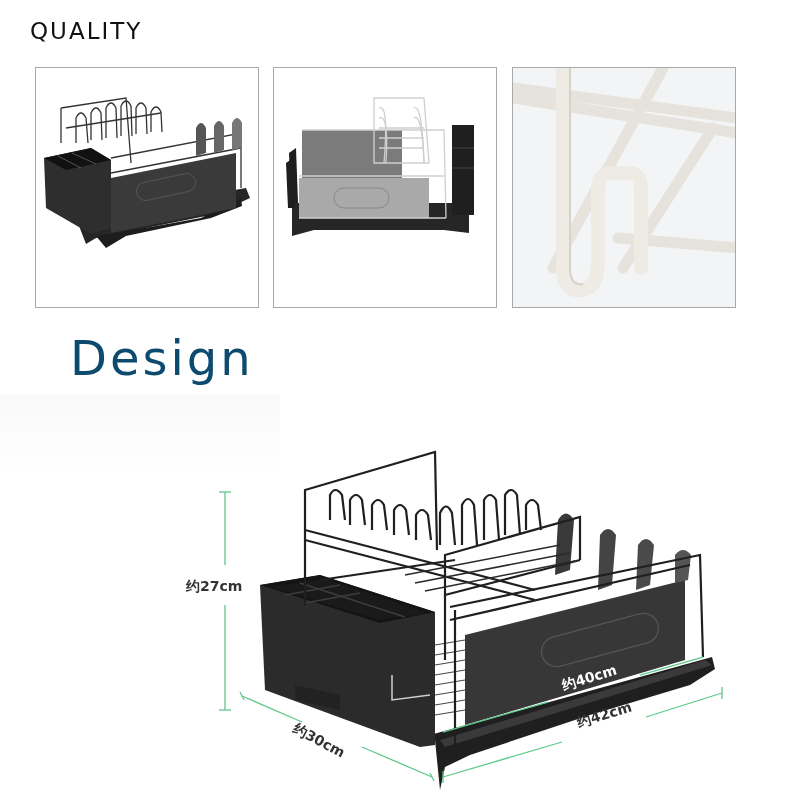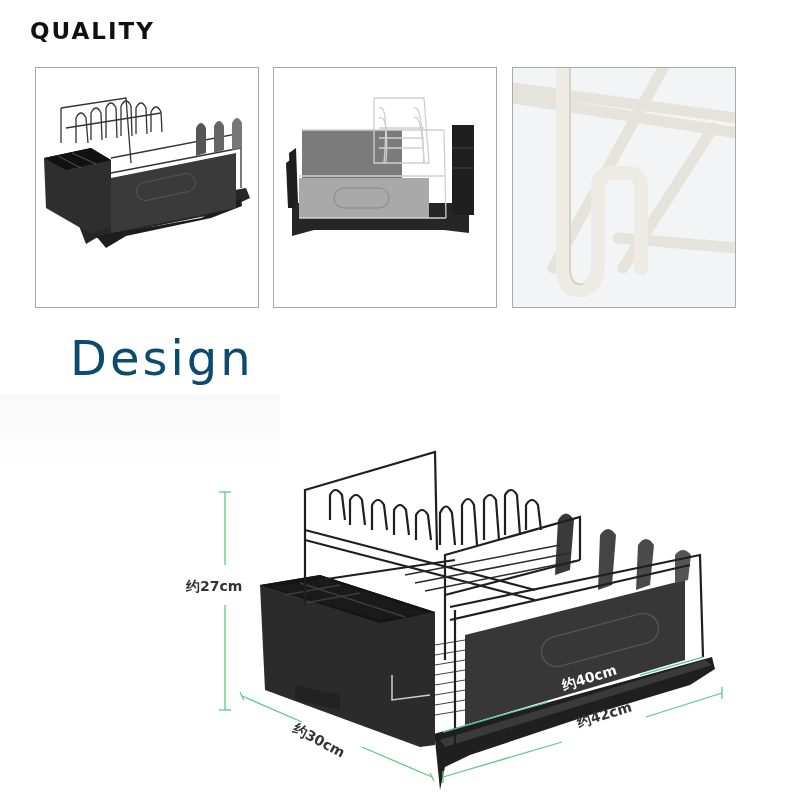--- a/index.html
+++ b/index.html
@@ -1,21 +1,21 @@
 <!DOCTYPE html>
 <html><head>
 <meta charset="utf-8">
 <style>
   * { box-sizing: border-box; margin: 0; padding: 0; }
   html, body { width: 800px; height: 800px; background: #ffffff; overflow: hidden; }
   body { position: relative; font-family: "DejaVu Sans", sans-serif; }
 
   .heading-quality {
     position: absolute; left: 30px; top: 18px;
-    font-family: "DejaVu Sans", sans-serif; font-weight: bold;
+    font-family: "DejaVu Sans", sans-serif; font-weight: normal;
     font-size: 23px; letter-spacing: 2px; color: #111111;
   }
 
   .thumb {
     position: absolute; top: 67px; width: 224px; height: 241px;
     border: 1px solid #a8a8a8; background: #ffffff; overflow: hidden;
   }
   .thumb svg { position: absolute; left: 0; top: 0; }
   .thumb-1 { left: 35px; }
   .thumb-2 { left: 273px; }

